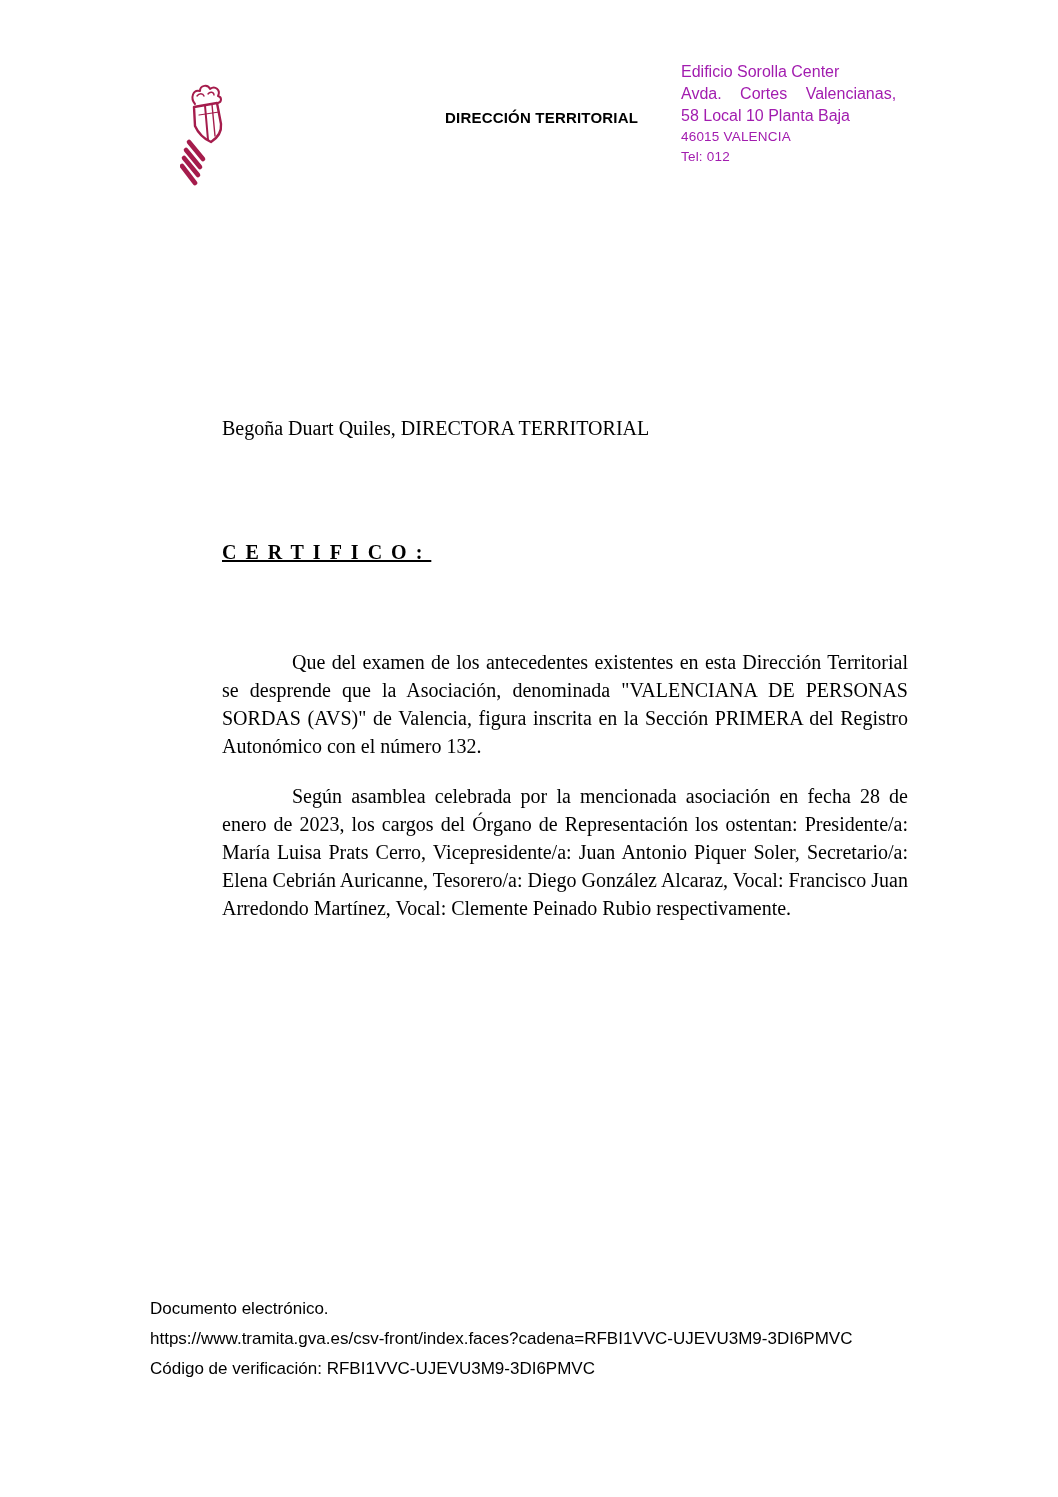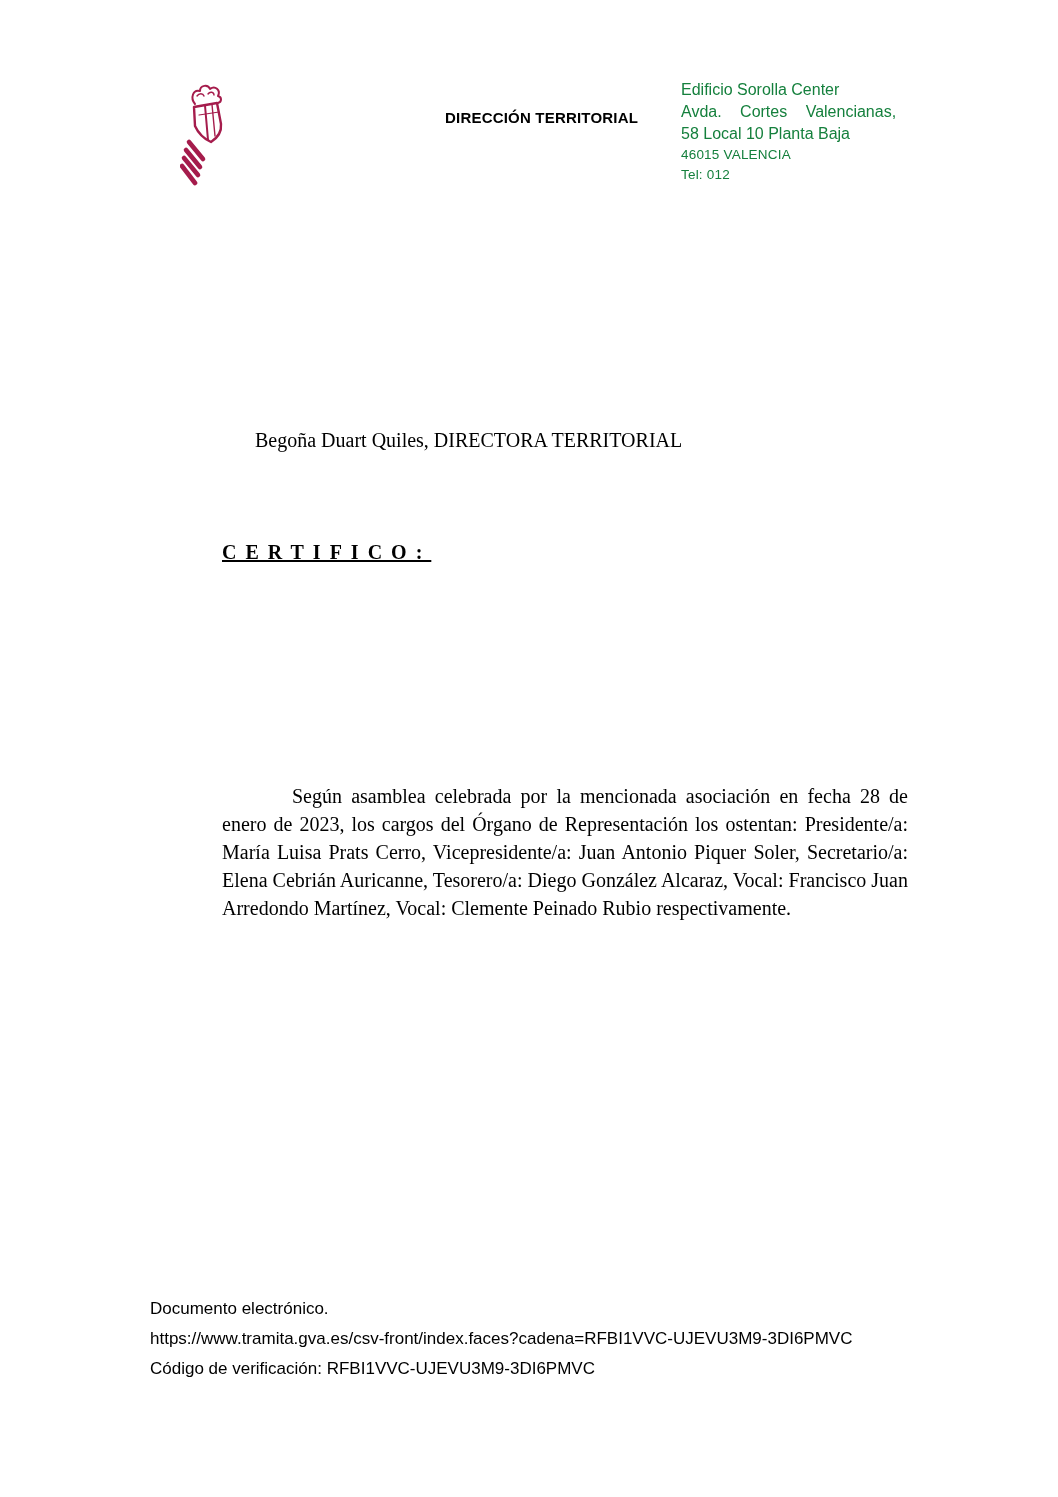--- a/index.html
+++ b/index.html
@@ -48,44 +48,44 @@
     font-family: "Liberation Sans", sans-serif;
     font-size: 15px;
     font-weight: bold;
     color: #000;
     letter-spacing: 0.2px;
     text-align: right;
   }
   .address {
     position: absolute;
     left: 681px;
-    top: 79px;
+    top: 61px;
     width: 240px;
     font-family: "Liberation Sans", sans-serif;
     font-size: 16px;
     line-height: 22px;
-    color: #15803d;
+    color: #a21caf;
   }
   .address .addr-just { word-spacing: 14px; }
   .address .addr-small {
     font-size: 13.5px;
     line-height: 20px;
     letter-spacing: 0.2px;
   }
 
   
   .doc-text {
     position: absolute;
     left: 222px;
     width: 686px;
     font-size: 20px;
     line-height: 28px;
     color: #000;
   }
-  .signatory { top: 426px; margin-left: 33px; }
+  .signatory { top: 414px; }
   .certify-heading {
     top: 538px;
     font-weight: bold;
     letter-spacing: 0.45em;
     text-decoration: underline;
   }
   .para { text-align: justify; text-indent: 70px; }
   .para-1 { top: 628px; }
   .para-2 { top: 762px; }
   .para-3 { top: 975px; }
@@ -138,20 +138,21 @@
     <div class="addr-just">Avda. Cortes Valencianas,</div>
     <div>58 Local 10 Planta Baja</div>
     <div class="addr-small">46015 VALENCIA</div>
     <div class="addr-small">Tel: 012</div>
   </div>
 
   <div class="doc-text signatory">Begoña Duart Quiles, DIRECTORA TERRITORIAL</div>
 
   <div class="doc-text certify-heading">CERTIFICO:</div>
 
+  <p class="doc-text para para-1">Que del examen de los antecedentes existentes en esta Dirección Territorial se desprende que la Asociación, denominada "VALENCIANA DE PERSONAS SORDAS (AVS)" de Valencia, figura inscrita en la Sección PRIMERA del Registro Autonómico con el número 132.</p>
 
   <p class="doc-text para para-2">Según asamblea celebrada por la mencionada asociación en fecha 28 de enero de 2023, los cargos del Órgano de Representación los ostentan: Presidente/a: María Luisa Prats Cerro, Vicepresidente/a: Juan Antonio Piquer Soler, Secretario/a: Elena Cebrián Auricanne, Tesorero/a: Diego González Alcaraz, Vocal: Francisco Juan Arredondo Martínez, Vocal: Clemente Peinado Rubio respectivamente.</p>
 
 
   <div class="footer">
     <div>Documento electrónico.</div>
     <div>https://www.tramita.gva.es/csv-front/index.faces?cadena=RFBI1VVC-UJEVU3M9-3DI6PMVC</div>
     <div>Código de verificación: RFBI1VVC-UJEVU3M9-3DI6PMVC</div>
   </div>
 

